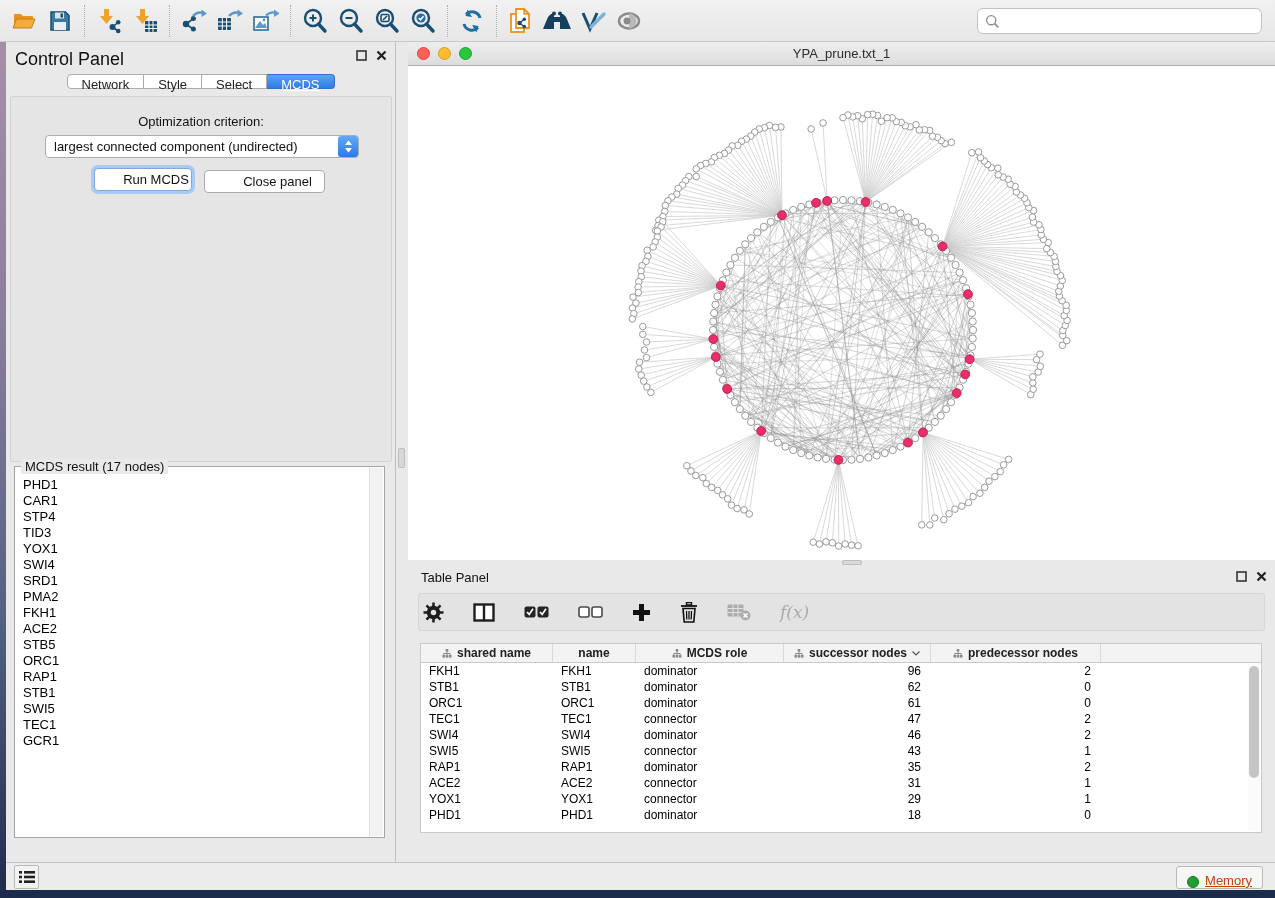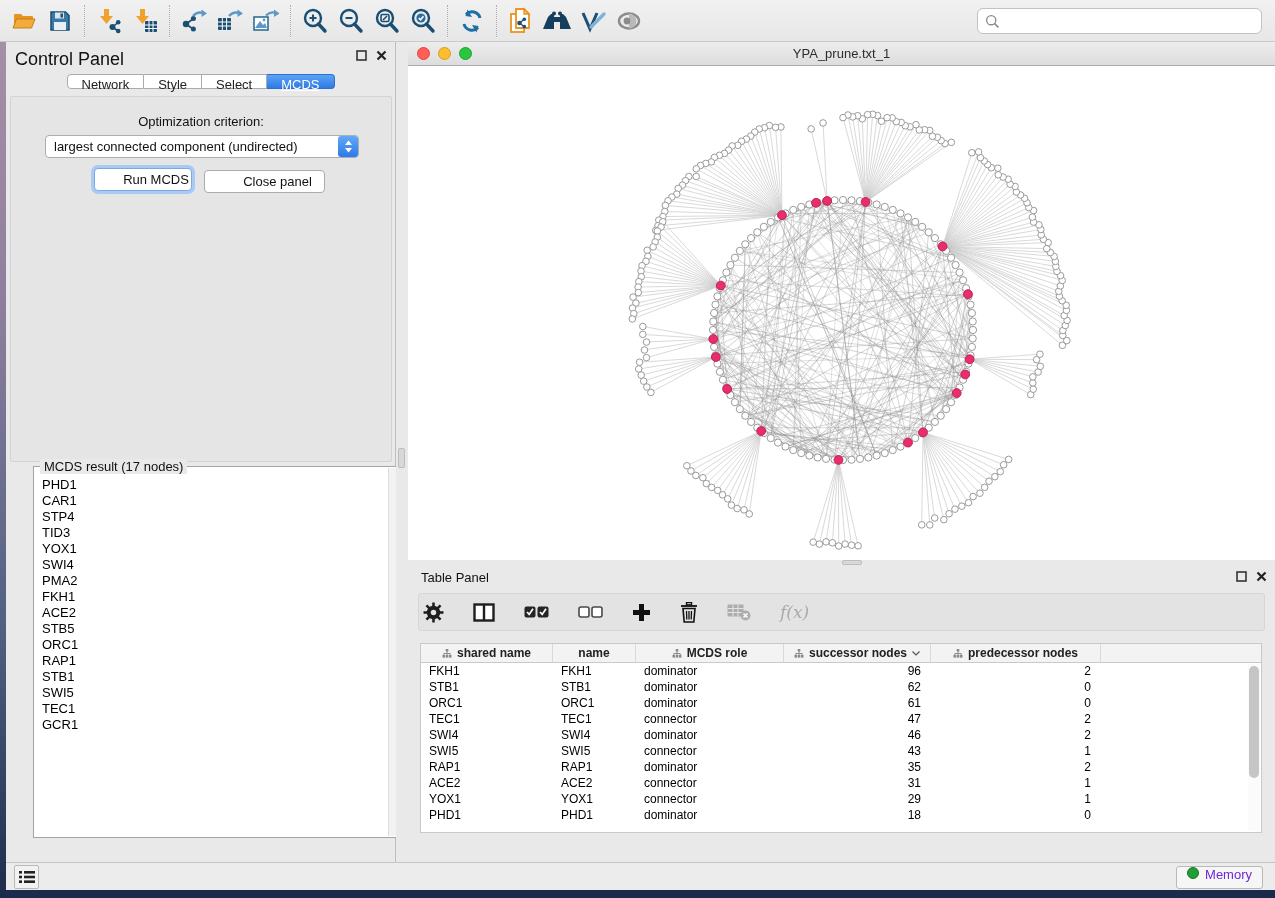--- a/index.html
+++ b/index.html
@@ -37,21 +37,21 @@
   .opt-label { position:absolute; left:0; right:0; top:17px; text-align:center; font-size:13px; color:#111; }
   .dropdown { position:absolute; left:34px; top:38px; width:314px; height:23px; background:#fff;
     border:1px solid #ADADAD; border-radius:4px; font-size:13px; color:#111; line-height:21px; padding-left:8px; }
   .dropdown .stepper { position:absolute; right:0px; top:0px; width:20px; height:21px; border-radius:3px;
     background:linear-gradient(#63A8F9,#2C79E8); display:flex; align-items:center; justify-content:center; }
   .btn { position:absolute; height:23px; background:#fff; border:1px solid #ABABAB; border-radius:4px;
     font-size:13px; color:#111; text-align:center; line-height:21px;padding-left:26px; }
   .btn-run { left:83px; top:71px; width:98px; box-shadow:0 0 0 3px #A8CBF5; border-color:#7FA9DE; }
   .btn-close { left:193px; top:73px; width:121px; }
   .mcds-fieldset { position:absolute; left:8px; top:424px; width:371px; height:372px; background:#fff;
-    border:1px solid #A4A4A4;margin-left:19px; }
+    border:1px solid #A4A4A4; }
   .mcds-legend { position:absolute; left:6px; top:-8px; background:#E9E9E9; padding:0 4px; font-size:13px; color:#111; }
   .mcds-list { position:absolute; left:1px; top:8px; bottom:1px; right:15px; overflow:hidden; padding:2px 0 0 7px; }
   .mcds-item { font-size:13px; line-height:16px; color:#000; }
   .mcds-scroll { position:absolute; right:1px; top:1px; bottom:1px; width:14px; background:#F2F2F2; border-left:1px solid #DEDEDE; }
 
   
   .v-split { position:absolute; left:396px; top:42px; width:12px; height:820px; background:#E9E9E9; }
   .v-split .grip { position:absolute; left:2px; top:406px; width:7px; height:20px; background:#D8D8D8; border:1px solid #BDBDBD; border-radius:2px; }
   .h-split { position:absolute; left:408px; top:560px; width:867px; height:5px; background:#E9E9E9; }
   .h-split .grip { position:absolute; left:50%; top:0px; width:20px; height:5px; background:#D8D8D8; border:1px solid #BDBDBD; border-radius:2px; }
@@ -81,21 +81,21 @@
   .td.num { text-align:right; padding-right:10px; }
   .tscroll { position:absolute; right:1px; top:20px; bottom:1px; width:12px; background:#FBFBFB; }
   .tscroll .thumb { position:absolute; left:1px; right:1px; top:2px; height:112px; background:#C5C5C5; border-radius:6px; }
   .tp-tabs { left:50%; transform:translateX(-50%); top:268px; }
 
   
   .status-bar { position:absolute; left:6px; top:862px; width:1269px; height:28px; background:#ECECEC; border-top:1px solid #C4C4C4; }
   .list-btn { position:absolute; left:8px; top:2px; width:25px; height:24px; background:#F2F2F2; border:1px solid #B9B9B9; border-radius:2px;
     display:flex; align-items:center; justify-content:center; }
   .memory-btn { position:absolute; right:12px; top:3px; height:23px; background:#F6F6F6; border:1px solid #B9B9B9; border-radius:3px;
-    display:flex; align-items:flex-start; gap:6px; padding:0 10px; font-size:13px; color:#6d28d9; }
+    display:flex; align-items:flex-end; gap:6px; padding:0 10px; font-size:13px; color:#c2410c;text-decoration:underline; }
   .mem-dot { width:12px; height:12px; border-radius:50%; background:#1E9E33; border:1px solid #157A27; }
 </style>
 </head>
 <body>
 
 <div class="screen">
 
   <div class="toolbar">
     <div class="tbtn">
       <svg width="26" height="26" viewBox="0 0 26 26">
@@ -294,20 +294,21 @@
     </div>
     <div class="mcds-fieldset">
       <div class="mcds-legend">MCDS result (17 nodes)</div>
       <div class="mcds-list">
           <div class="mcds-item">PHD1</div>
           <div class="mcds-item">CAR1</div>
           <div class="mcds-item">STP4</div>
           <div class="mcds-item">TID3</div>
           <div class="mcds-item">YOX1</div>
           <div class="mcds-item">SWI4</div>
+          <div class="mcds-item">SRD1</div>
           <div class="mcds-item">PMA2</div>
           <div class="mcds-item">FKH1</div>
           <div class="mcds-item">ACE2</div>
           <div class="mcds-item">STB5</div>
           <div class="mcds-item">ORC1</div>
           <div class="mcds-item">RAP1</div>
           <div class="mcds-item">STB1</div>
           <div class="mcds-item">SWI5</div>
           <div class="mcds-item">TEC1</div>
           <div class="mcds-item">GCR1</div>

